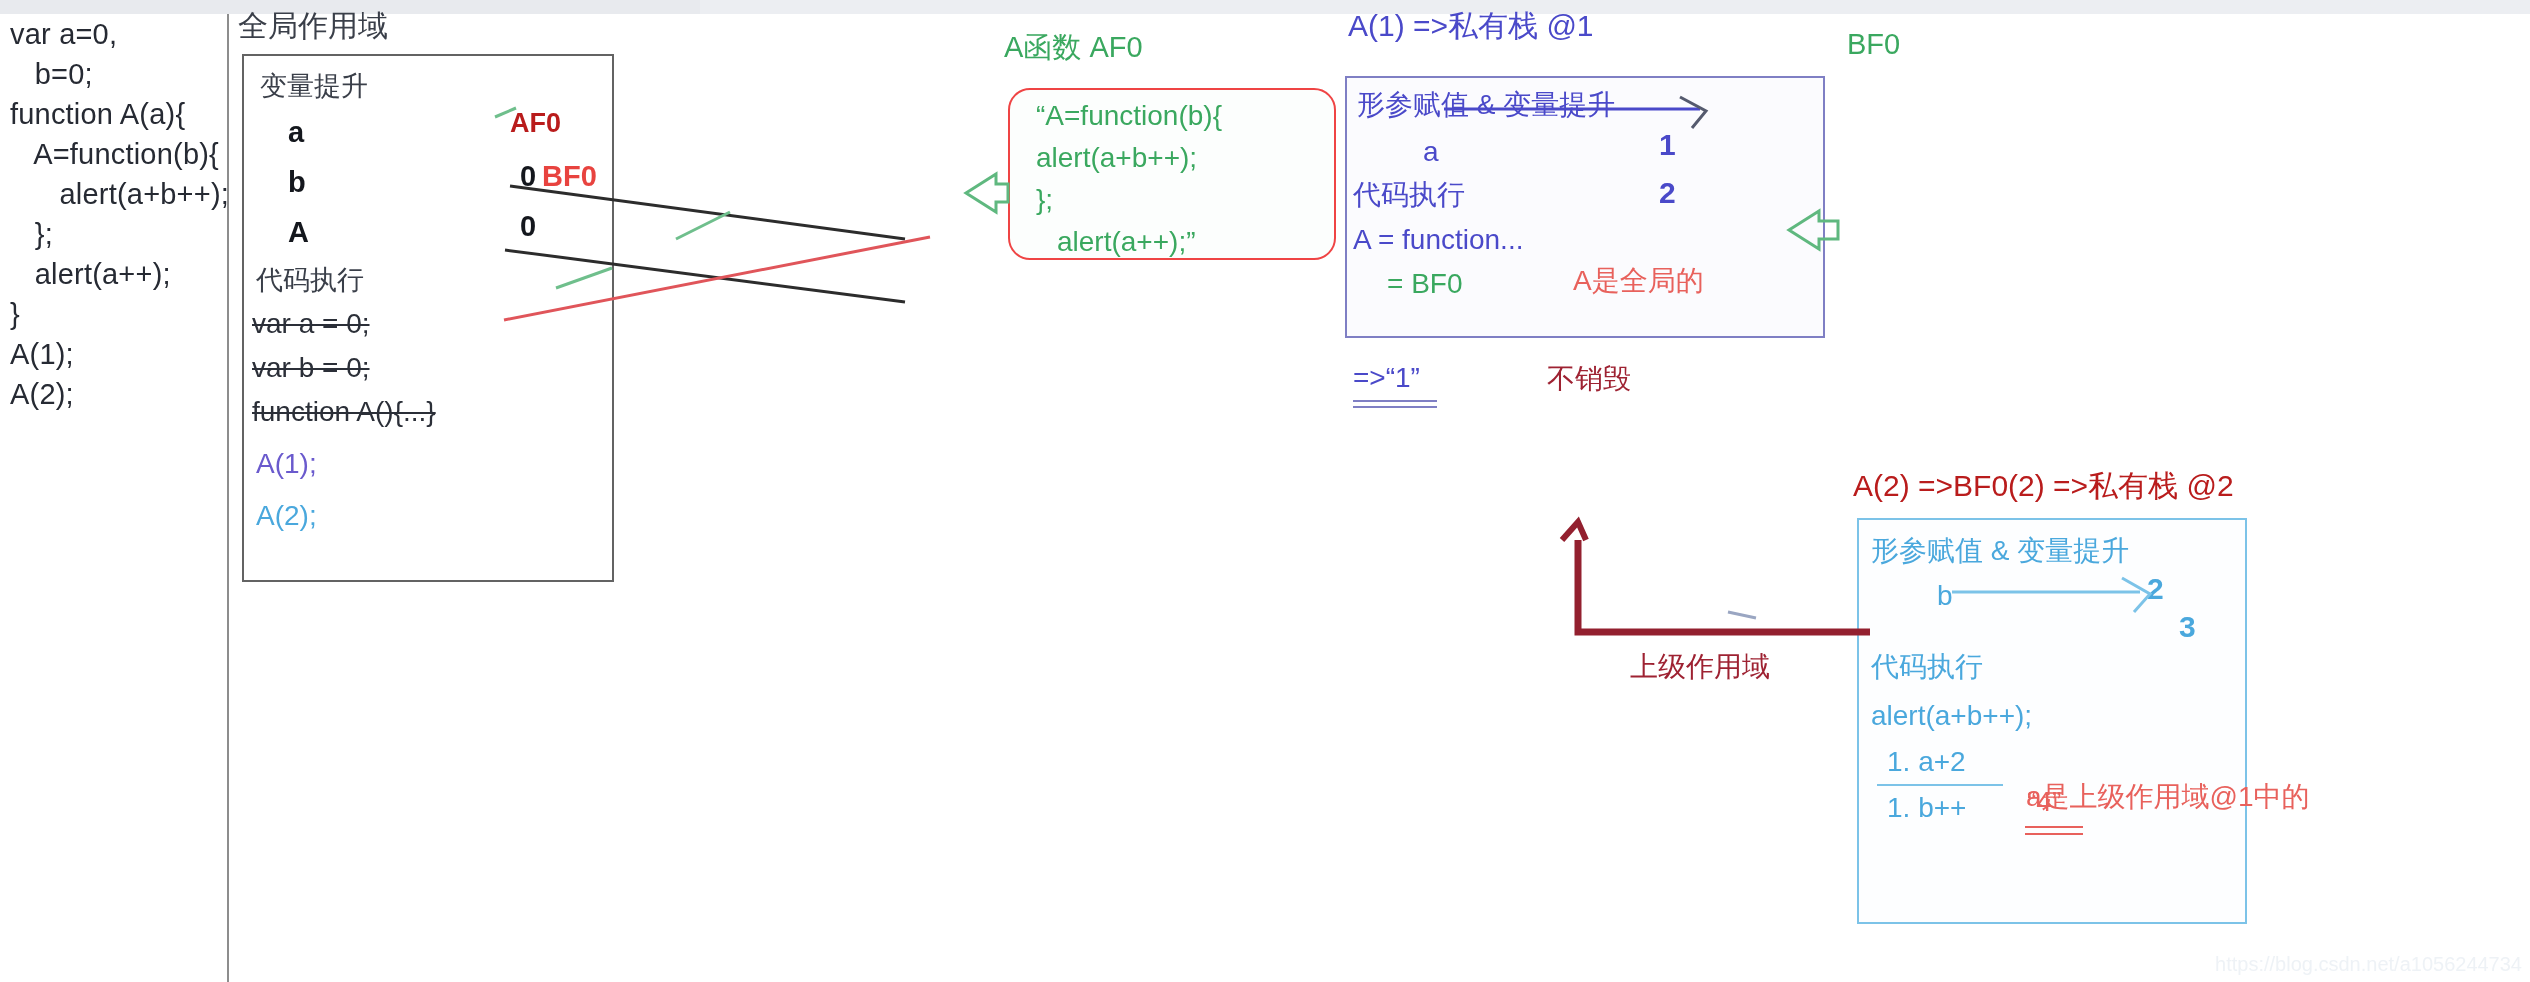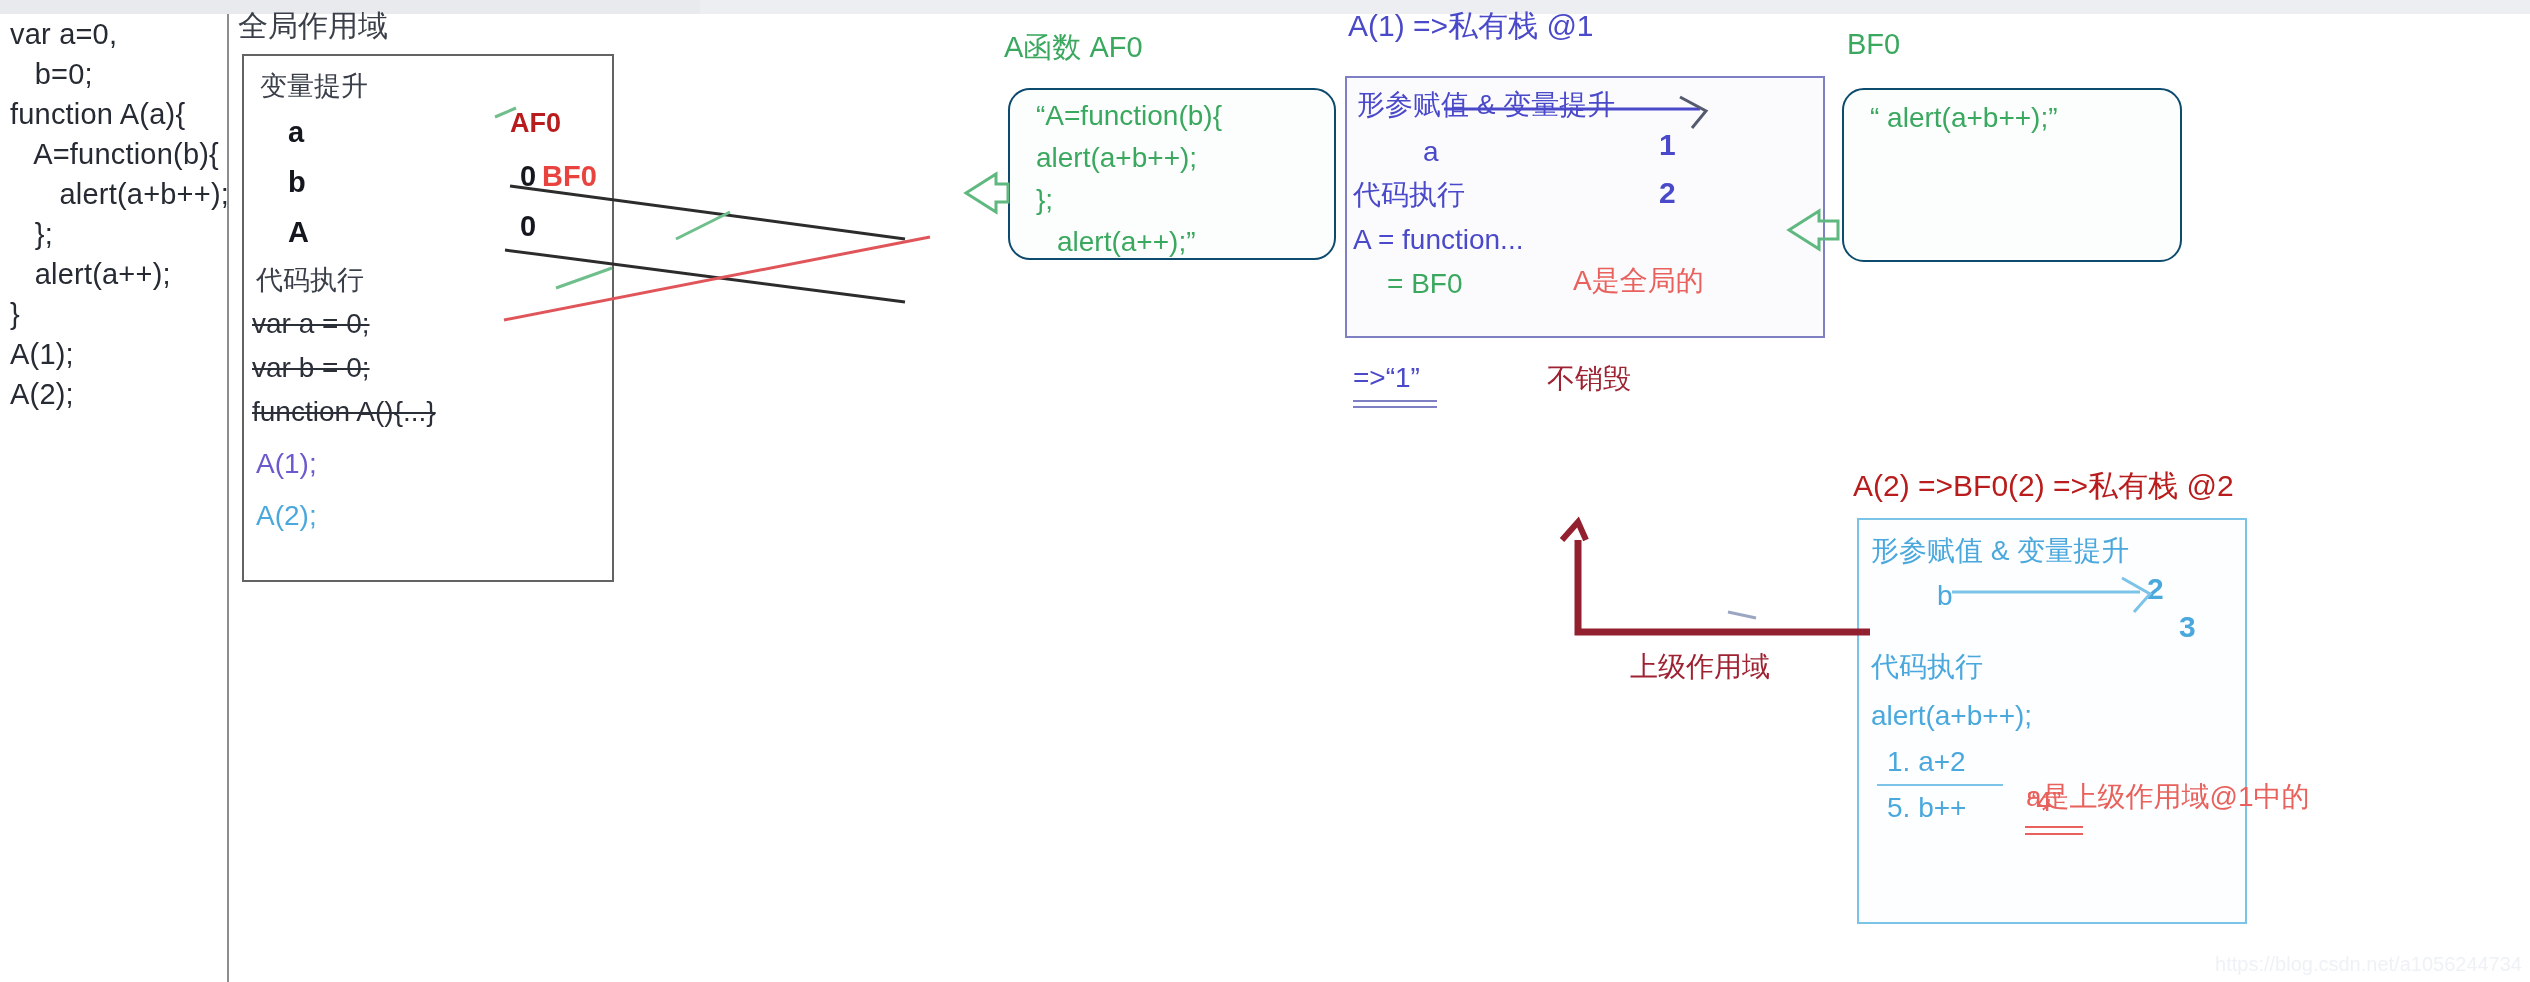--- a/index.html
+++ b/index.html
@@ -120,21 +120,21 @@
   }
   
   .green-head {
     position: absolute;
     font-size: 29px;
     color: #3aa85f;
     white-space: nowrap;
   }
   .green-box {
     position: absolute;
-    border: 2px solid #0c4a6e;
+    border: 2px solid #ef4444;
     border-radius: 22px;
     background: #fcfefd;
     box-sizing: border-box;
   }
   .green-code {
     position: absolute;
     font-size: 28px;
     color: #3aa85f;
     white-space: nowrap;
   }
@@ -302,37 +302,34 @@
     <div class="blue-text" style="left:6px;  top:146px;">A = function...</div>
     <div class="green-inline" style="left:40px; top:190px;">= BF0</div>
     <div class="red-note" style="left:226px; top:184px;">A是全局的</div>
     <div class="blue-text" style="left:6px; top:284px;">=&gt;“1”</div>
     <div class="ul-blue" style="left:6px; top:322px; width:84px;"></div>
     <div class="ul-blue" style="left:6px; top:328px; width:84px;"></div>
     <div class="dark-red-note" style="left:200px; top:282px;">不销毁</div>
   </div>
 
   <div class="green-head" style="left:1847px; top:28px;">BF0</div>
-  <div class="green-box" style="left:1842px; top:88px; width:340px; height:174px;">
-    <div class="green-code" style="left:26px; top:12px;">“ alert(a+b++);”</div>
-  </div>
 
   <div class="dark-red-note" style="left:1630px; top:648px;">上级作用域</div>
 
   <div class="cyan-head" style="left:1853px; top:466px;">A(2) =&gt;BF0(2) =&gt;私有栈 @2</div>
   <div class="cyan-box" style="left:1857px; top:518px; width:390px; height:406px;">
     <div class="cyan-text" style="left:12px; top:12px;">形参赋值 &amp; 变量提升</div>
     <div class="cyan-text" style="left:78px; top:60px;">b</div>
     <div class="cyan-num" style="left:288px; top:52px;">2</div>
     <div class="cyan-num" style="left:320px; top:90px;">3</div>
     <div class="cyan-text" style="left:12px; top:128px;">代码执行</div>
     <div class="cyan-text" style="left:12px; top:180px;">alert(a+b++);</div>
     <div class="cyan-text" style="left:28px; top:226px;">1. a+2</div>
     <div class="ul-cyan" style="left:18px; top:264px; width:126px;"></div>
-    <div class="cyan-text" style="left:28px; top:272px;">5. b++</div>
+    <div class="cyan-text" style="left:28px; top:272px;">1. b++</div>
     <div class="red-note" style="left:168px; top:266px;">“4”</div>
     <div class="ul-red" style="left:166px; top:306px; width:58px;"></div>
     <div class="ul-red" style="left:166px; top:313px; width:58px;"></div>
   </div>
   <div class="red-note" style="left:2026px; top:778px;">a是上级作用域@1中的</div>
 
   <svg class="overlay" viewBox="0 0 2530 982">
 
     <line x1="510" y1="186" x2="905" y2="239" stroke="#2c2c2c" stroke-width="3"></line>
 

